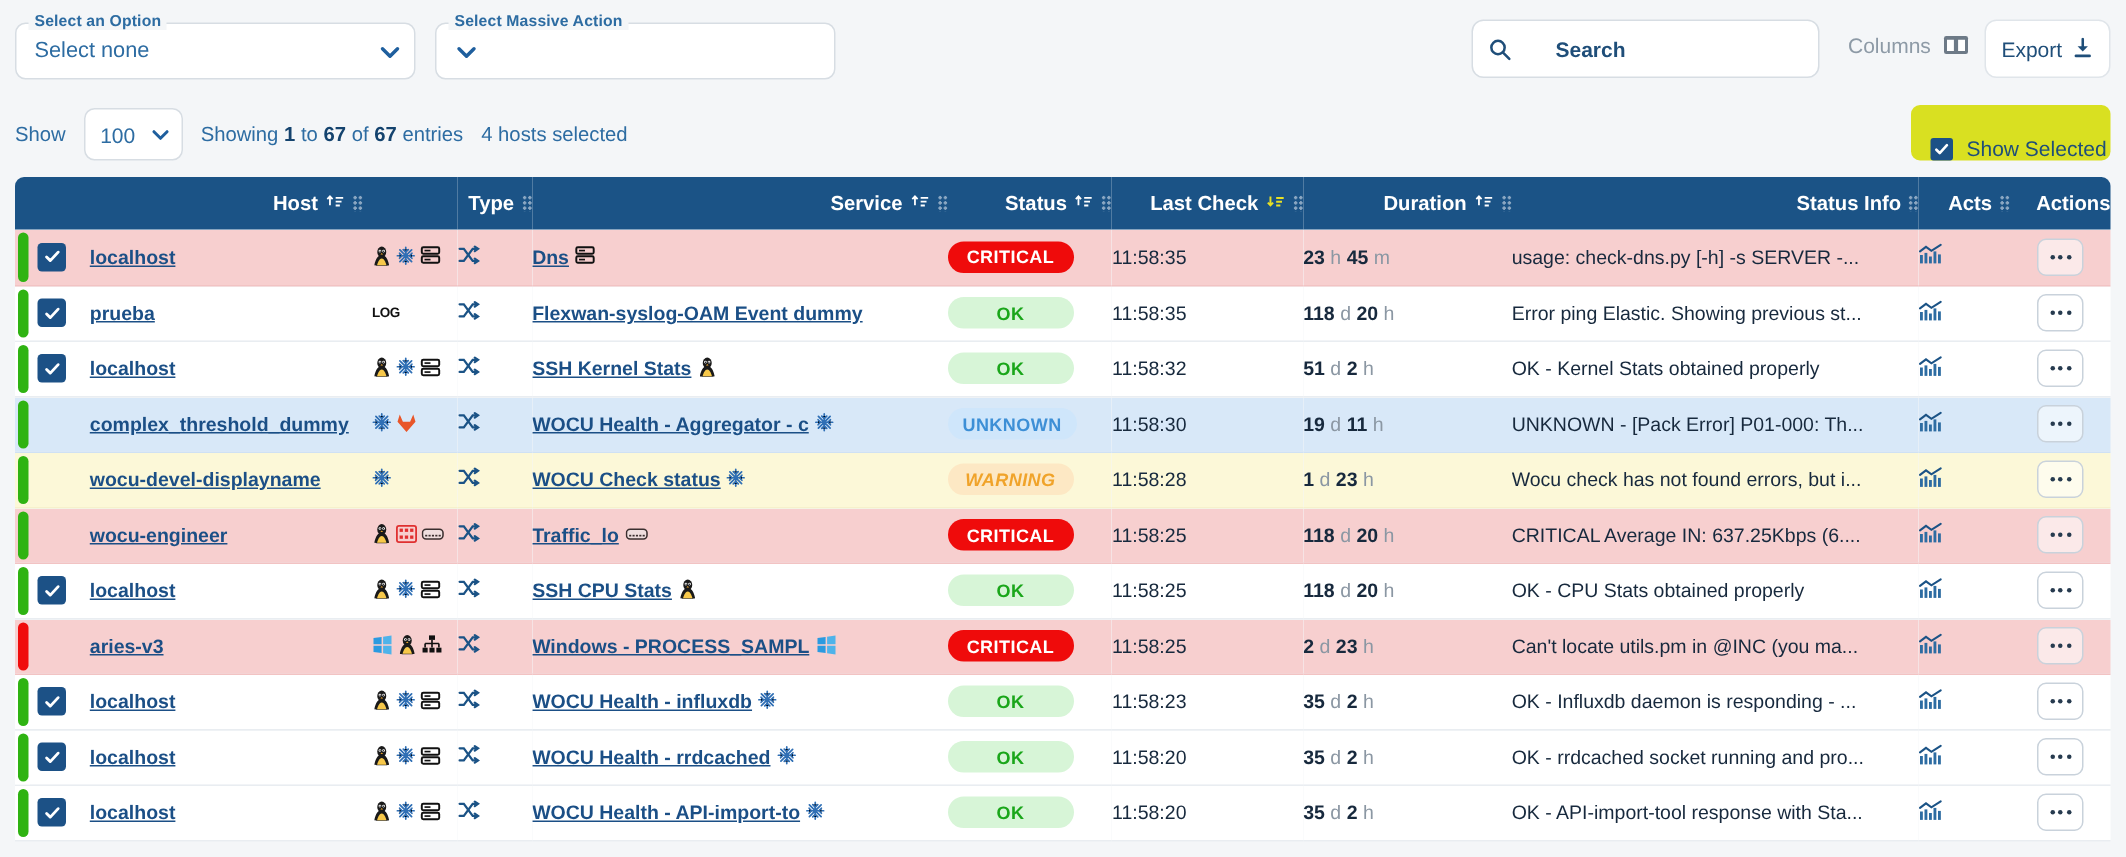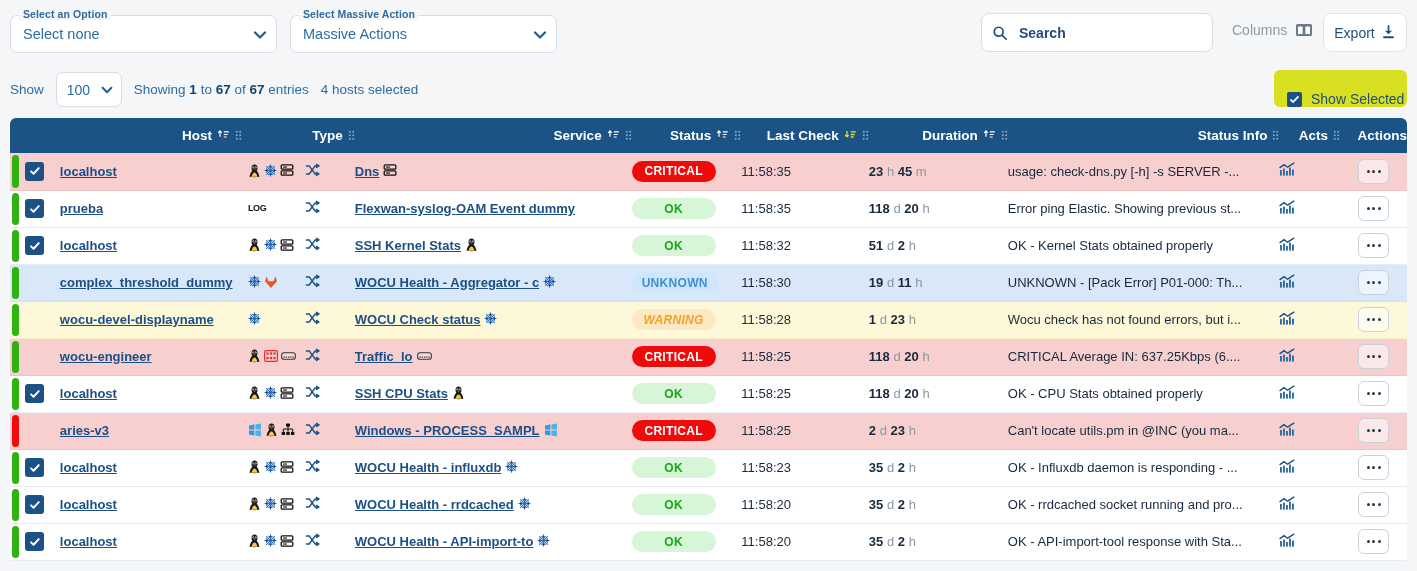--- a/index.html
+++ b/index.html
@@ -52,21 +52,21 @@
   #dd-massive { left: 290px; top: 15px; width: 267px; }
 
   .search-box {
     position: absolute; left: 981px; top: 13px;
     width: 232px; height: 39px;
     background: #fff;
     border: 1px solid #d7dde3;
     border-radius: 8px;
     display: flex; align-items: center;
     padding: 0 10px;
-    gap: 9px;
+    gap: 27px;
     cursor: text;
   }
   .search-box input {
     border: 0; outline: 0; background: transparent;
     font-family: "Liberation Sans", sans-serif;
     font-size: 14px; font-weight: bold;
     color: #1f4e79; width: 100%;
   }
   .search-box input::placeholder { color: #1f4e79; opacity: 1; font-weight: bold; }
 
@@ -229,21 +229,20 @@
     <span class="val">Select none</span>
     <span class="chev">
       <svg viewBox="0 0 16 16" width="16" height="16">
           <path d="M3 5.5 L8 10.5 L13 5.5" fill="none" stroke="#1f5f9e" stroke-width="2.3" stroke-linecap="round" stroke-linejoin="round"></path>
         </svg>
     </span>
   </div>
 
   <div class="fieldset" id="dd-massive">
     <span class="legend">Select Massive Action</span>
-    <span class="val">Massive Actions</span>
     <span class="chev">
       <svg viewBox="0 0 16 16" width="16" height="16">
           <path d="M3 5.5 L8 10.5 L13 5.5" fill="none" stroke="#1f5f9e" stroke-width="2.3" stroke-linecap="round" stroke-linejoin="round"></path>
         </svg>
     </span>
   </div>
 
   <div class="search-box">
     <span style="line-height:0">
       <svg viewBox="0 0 18 18" width="16" height="16">

